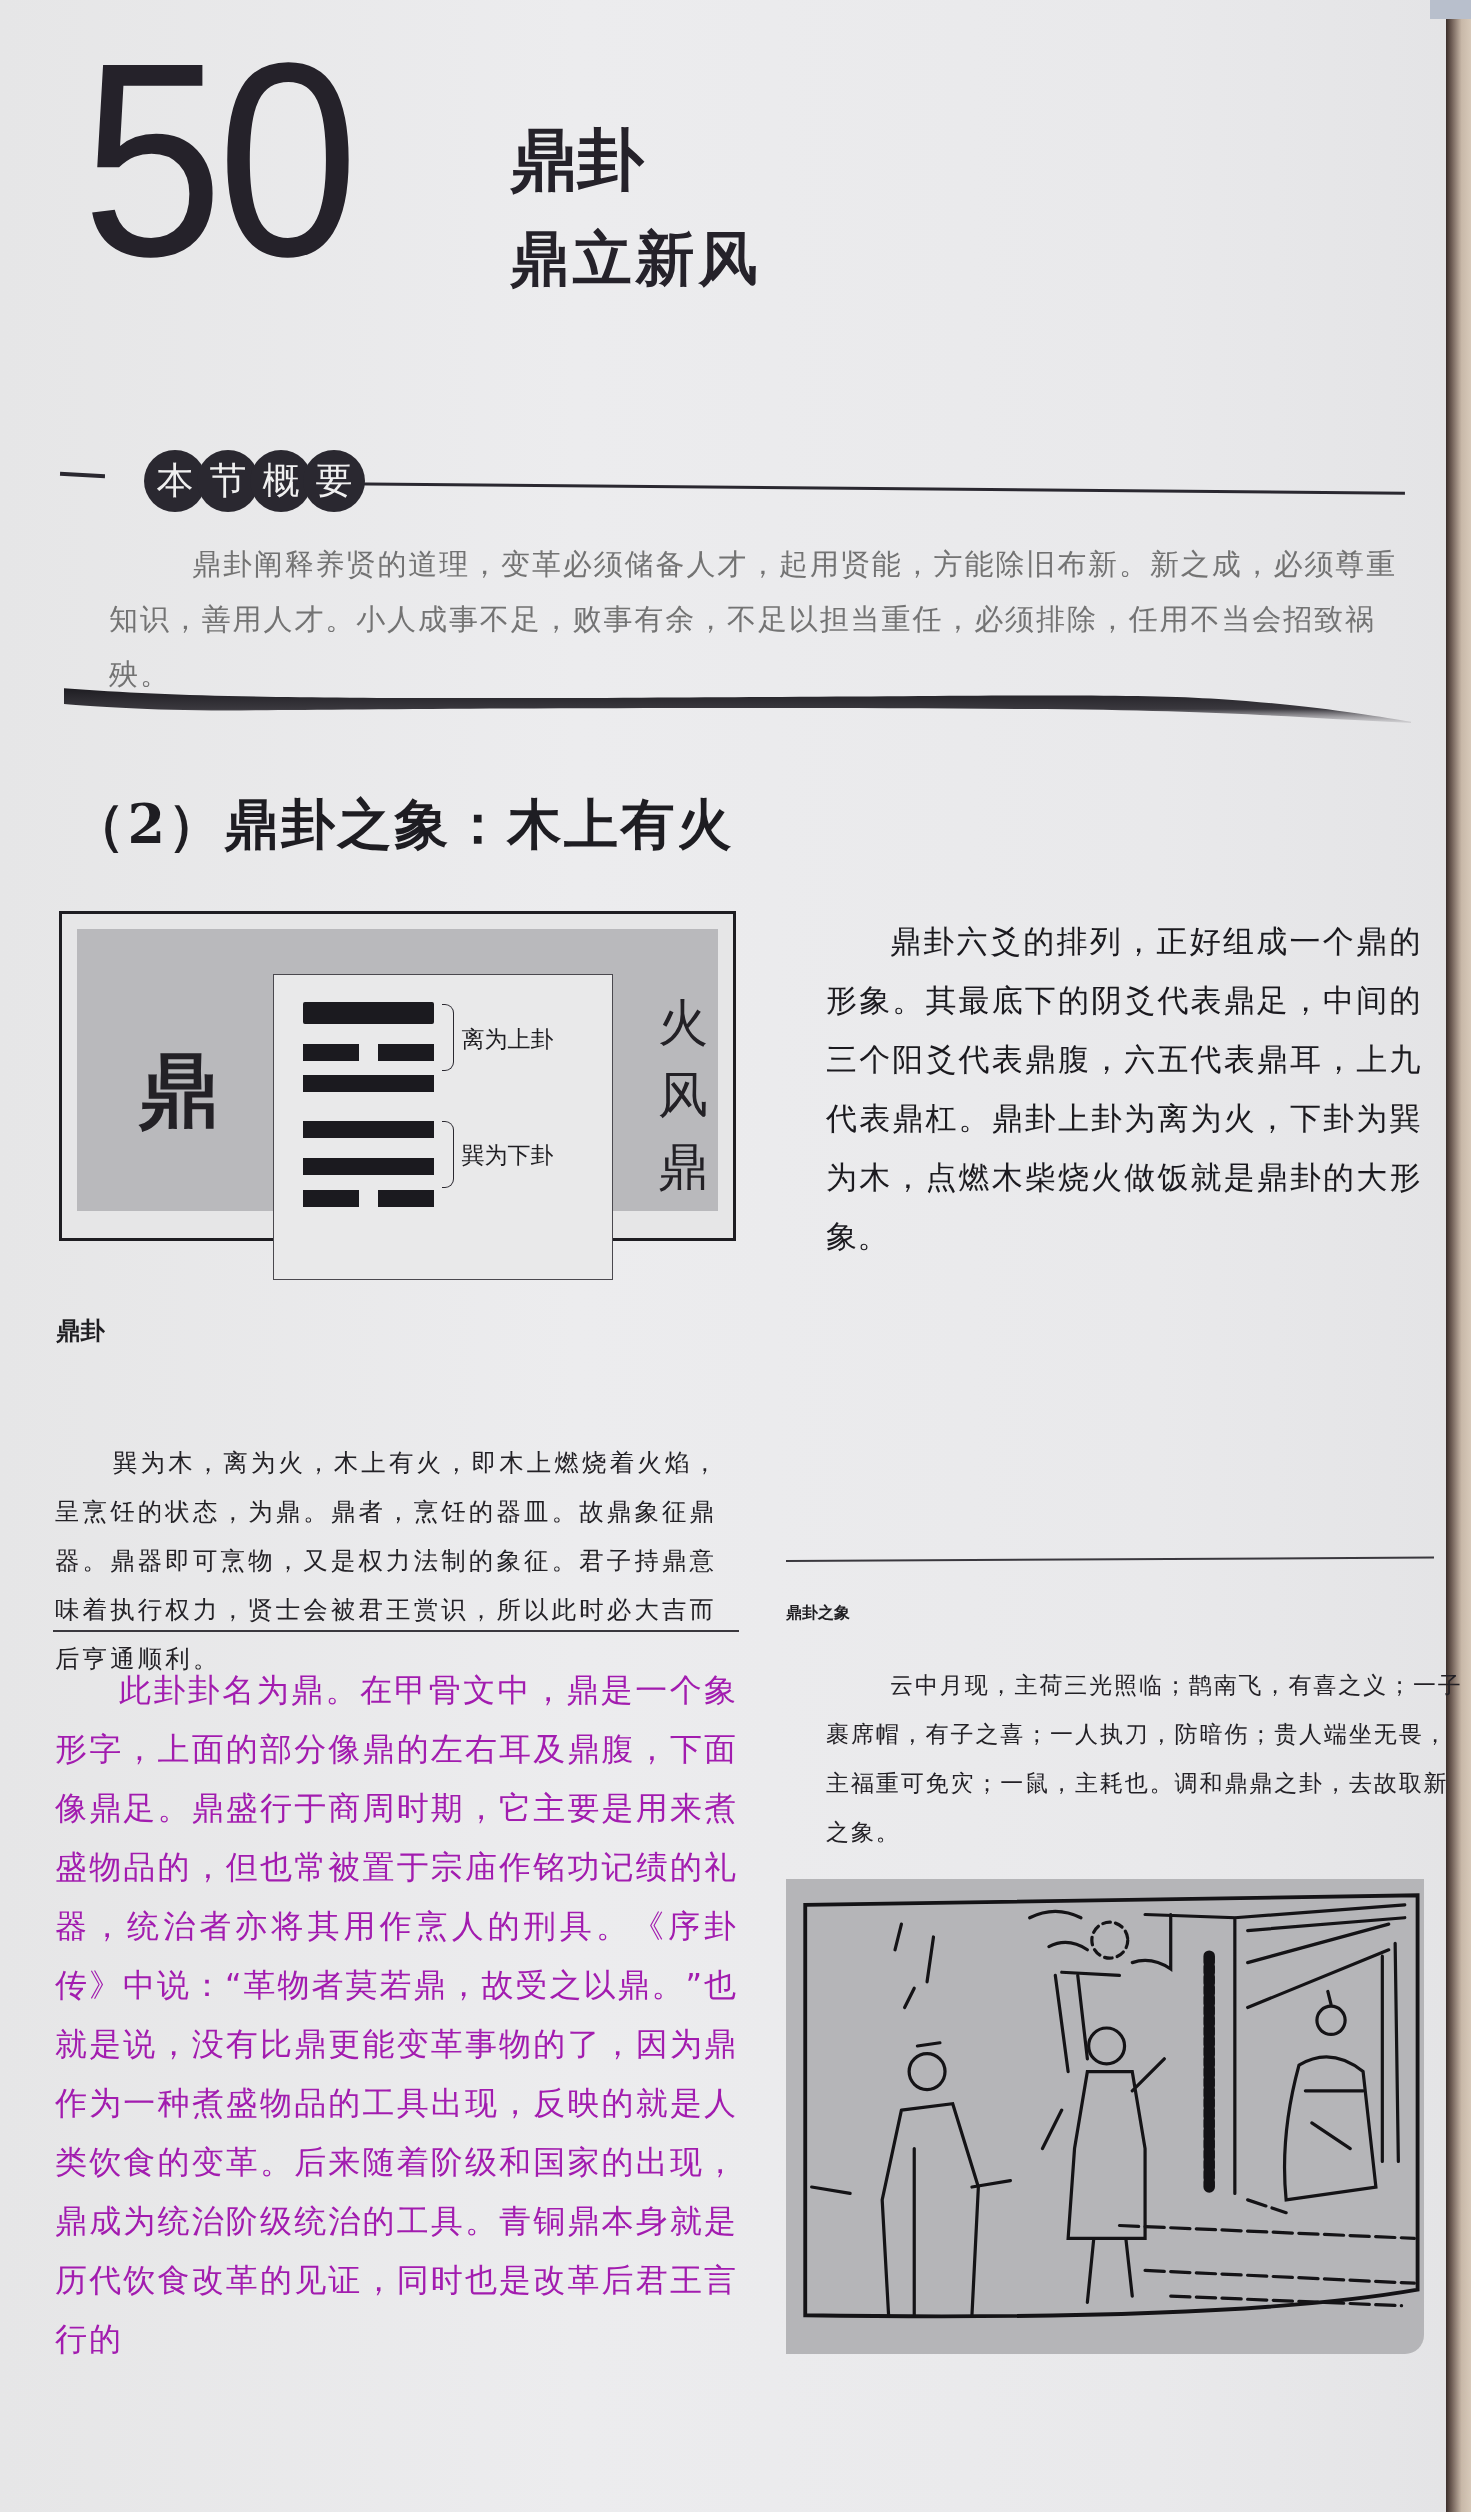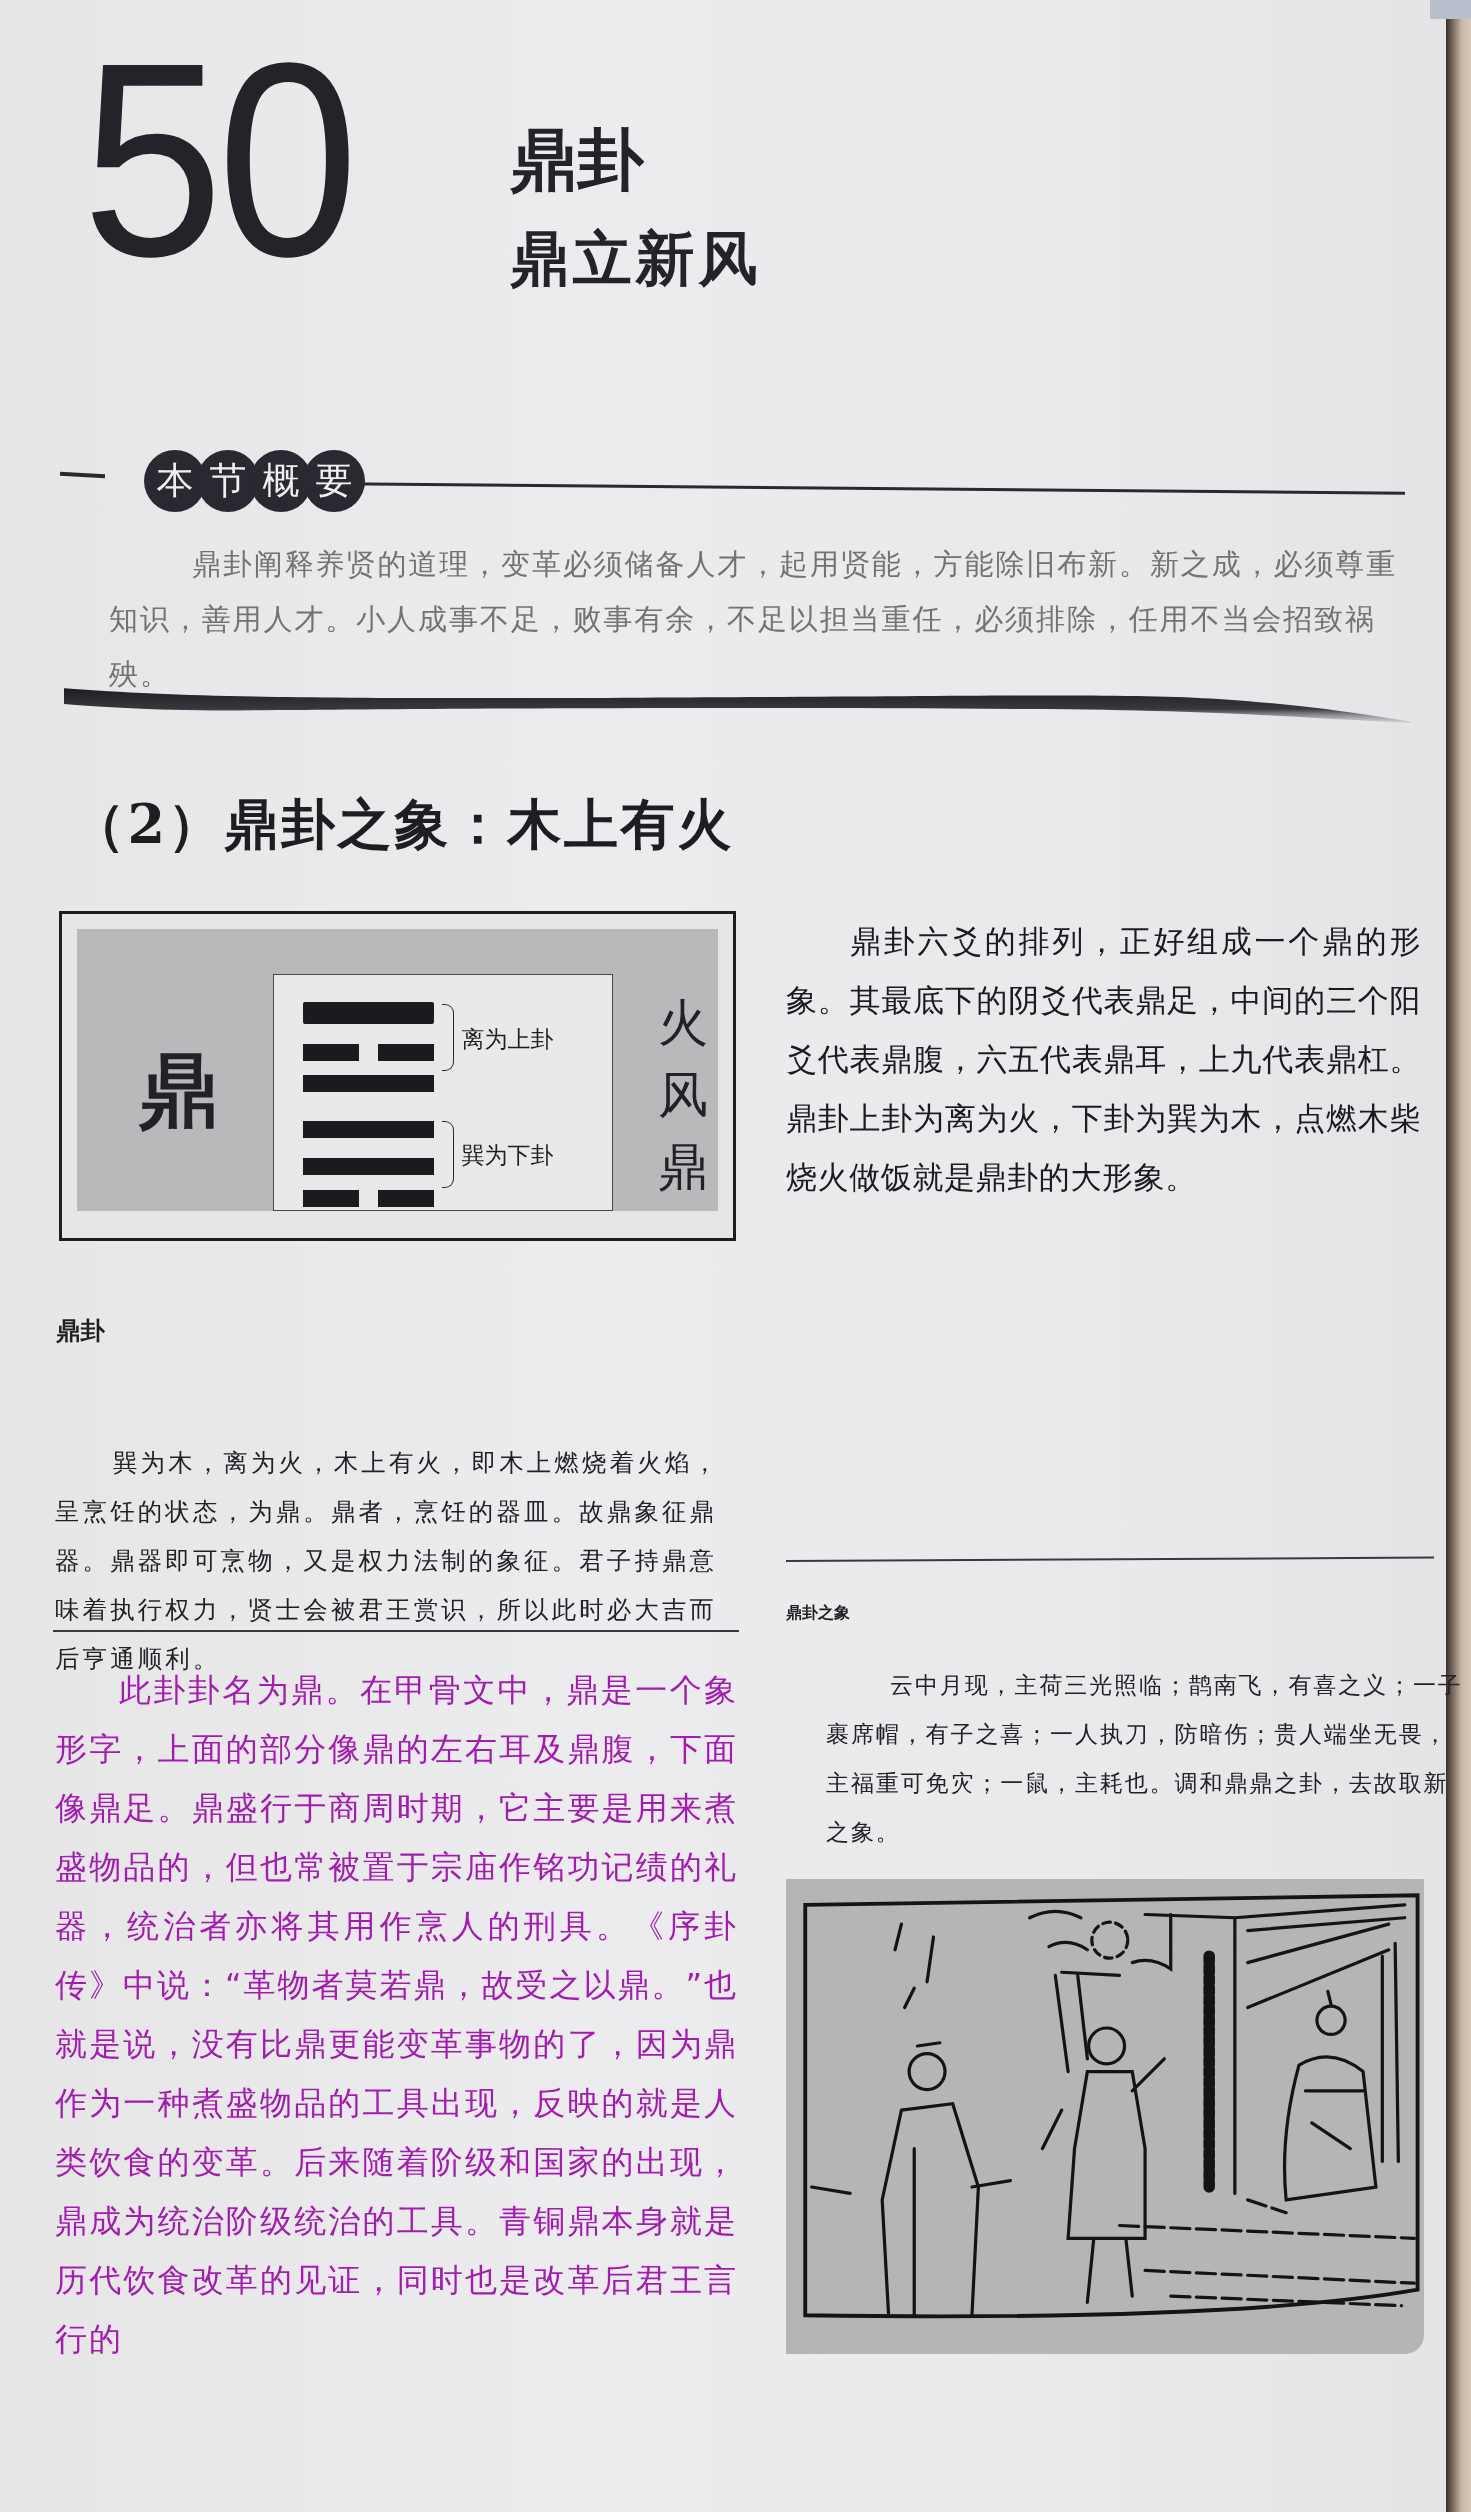--- a/index.html
+++ b/index.html
@@ -71,21 +71,21 @@
     border: 3.8px solid #1e1d22; background: #e6e6e7; box-sizing: border-box;
   }
   .diagram-gray {
     position: absolute; left: 15.4px; top: 15.4px; right: 15.4px; bottom: 27px; background: #b9b9bc;
   }
   .big-ding {
     position: absolute; left: 61px; top: 109px; font-size: 80px; font-weight: bold;
     font-family: "DejaVu Sans", sans-serif; color: #232126;
   }
   .hex-panel {
-    position: absolute; left: 196px; top: 45px; width: 340px; height: 237px;
+    position: absolute; left: 196px; top: 45px; width: 340px; height: 306px;
     background: #e9e9ea; border: 1.3px solid #4a484e; box-sizing: border-box;
   }
   .yao { position: absolute; left: 29px; width: 131px; height: 16.7px; }
   .yao .seg { position: absolute; top: 0; height: 16.7px; background: #1b1a1f; }
   .yao.yang .seg { left: 0; width: 131px; }
   .yao.yin .seg.a { left: 0; width: 56px; }
   .yao.yin .seg.b { left: 75px; width: 56px; }
   .yao.top .seg { height: 22px; border-radius: 1.9px; }
   .brace {
     position: absolute; left: 168px; width: 11.5px; border: 1.9px solid #2a2830;
@@ -118,21 +118,21 @@
     font-family: "DejaVu Sans", sans-serif; font-size: 32px; line-height: 59px;
     color: #a21caf; text-indent: 64px; letter-spacing: 1.9px; text-align: justify;
   }
   
   .body-right {
     position: absolute; left: 786px; top: 904px; width: 635px;
     font-family: "DejaVu Sans", sans-serif; font-size: 31px; line-height: 59px;
     color: #1b1a1f; letter-spacing: 0.6px; text-align: justify;
   }
   .body-right p { margin: 0; }
-  .body-right p.indent { text-indent: 64px; margin-top: 7.7px; }
+  .body-right p.indent { text-indent: 64px; margin-top: 7.7px; margin-left: 40px; }
   .hr-right {
     position: absolute; left: 786px; top: 1560px; width: 648px; height: 1.9px; background: #3a383e;
     transform: rotate(-0.3deg); transform-origin: left center;
   }
   .cap2-title {
     position: absolute; left: 786px; top: 1603px; font-size: 16px; font-weight: bold;
     font-family: "DejaVu Sans", sans-serif; color: #1f1e22;
   }
   .cap2-body {
     position: absolute; left: 786px; top: 1661px; width: 645px;

